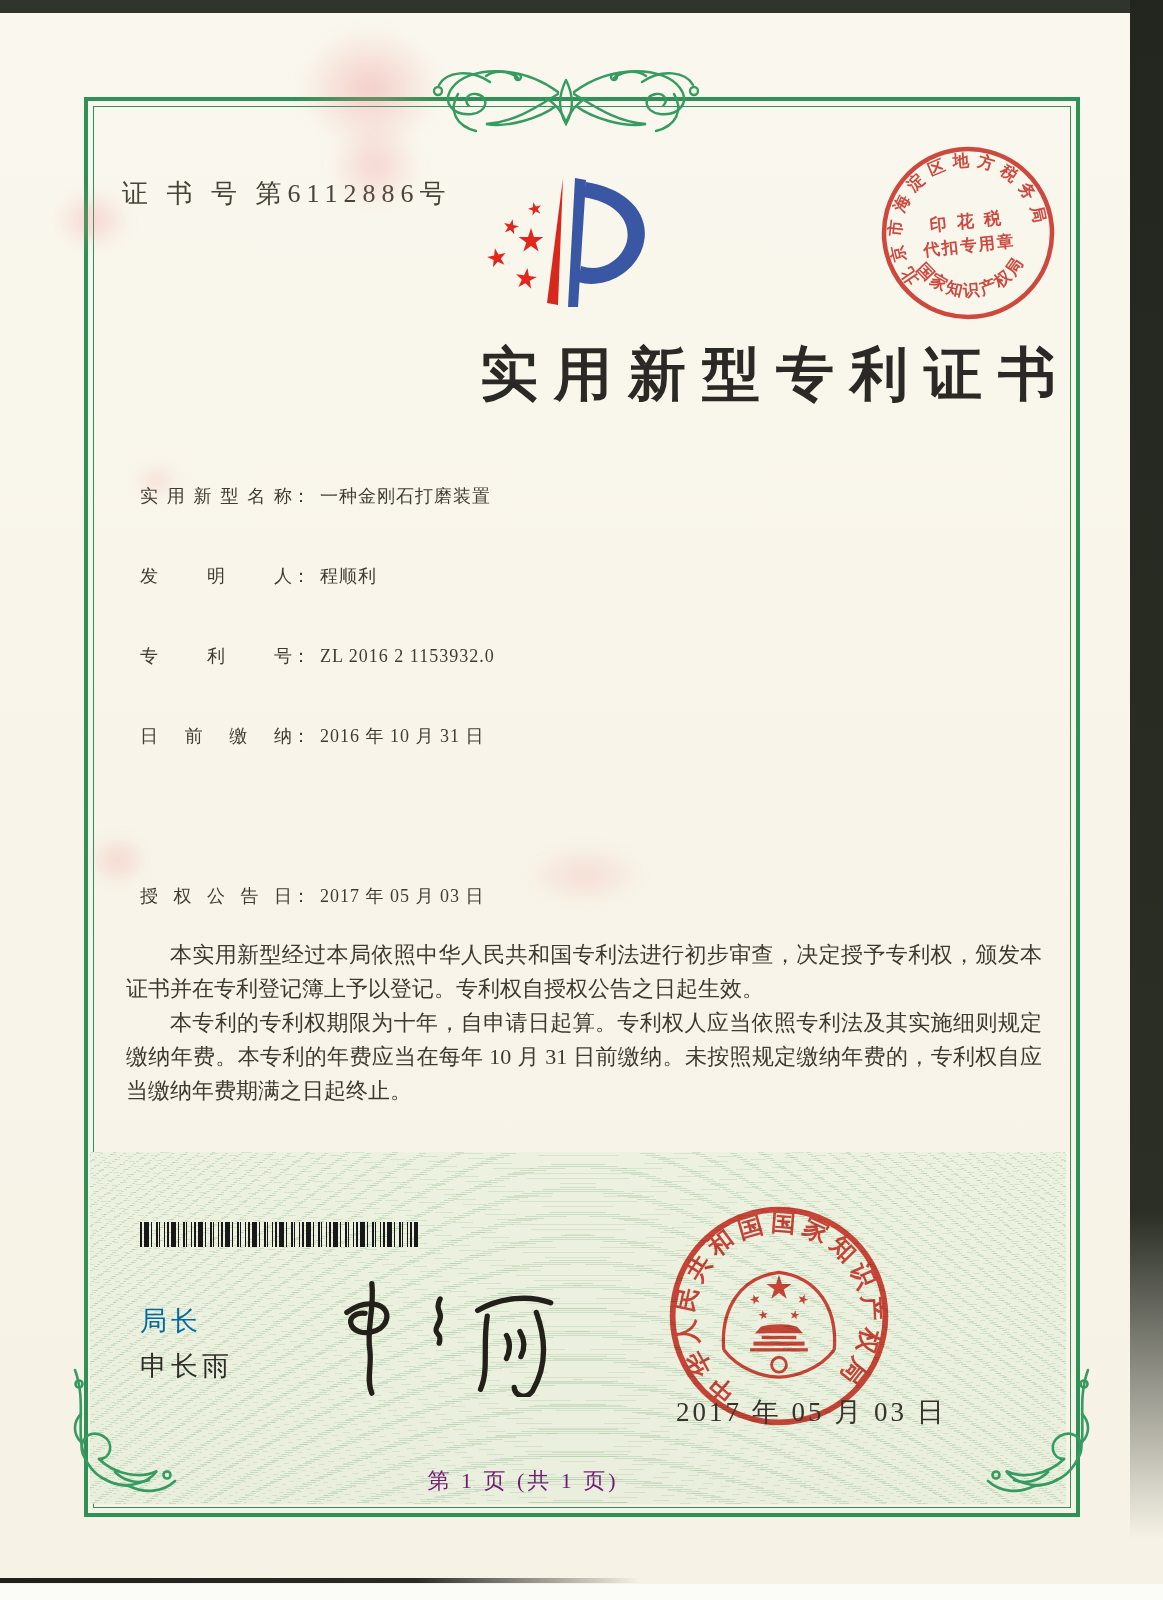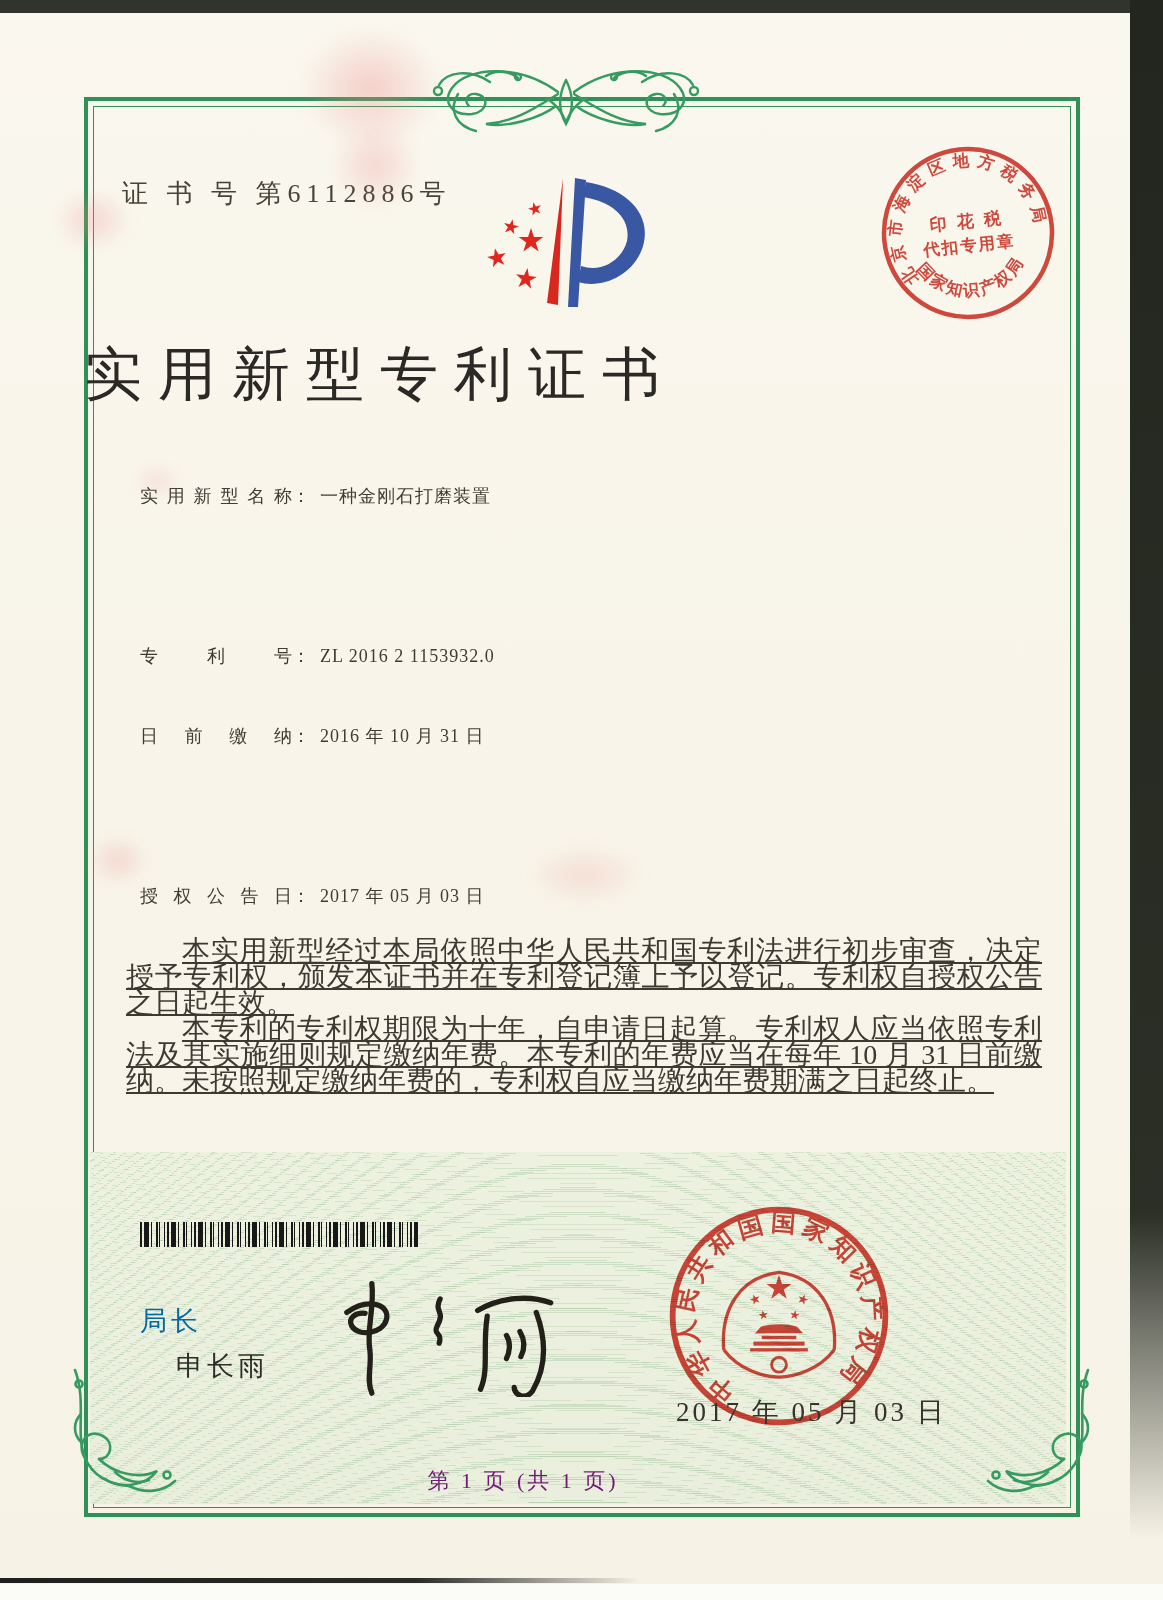--- a/index.html
+++ b/index.html
@@ -19,41 +19,41 @@
   .frame-inner{position:absolute;left:5px;top:5px;right:5px;bottom:5px;
                border:1.5px solid #2f9158;}
   
   .texture{position:absolute;left:90px;top:1152px;width:976px;height:352px;
     background:
       repeating-radial-gradient(140% 90% at 50% -70%, rgba(132,178,132,.30) 0 1px, rgba(0,0,0,0) 1px 9px),
       repeating-radial-gradient(140% 90% at 50% 180%, rgba(132,178,132,.22) 0 1px, rgba(0,0,0,0) 1px 11px),
       linear-gradient(180deg,#edf2e0 0%,#e9efdc 100%);}
   
   .certno{position:absolute;left:122px;top:176px;font-size:26px;color:#474337;letter-spacing:6px;}
-  .title{position:absolute;left:84px;top:336px;width:988px;text-align:left;
-         font-size:58px;font-weight:400;color:#2b2925;letter-spacing:16px;}
+  .title{position:absolute;left:84px;top:336px;width:988px;text-align:right;
+         font-size:58px;font-weight:700;color:#2b2925;letter-spacing:16px;}
   .field{position:absolute;left:140px;width:860px;font-size:18px;color:#403c34;white-space:nowrap;}
   .flabel{display:inline-block;width:152px;text-align:justify;text-align-last:justify;vertical-align:bottom;}
   .fcolon{display:inline-block;}
   .fvalue{margin-left:10px;letter-spacing:1px;}
-  .paras{position:absolute;left:126px;top:938px;width:916px;font-size:28px;
-         line-height:26px;color:#3e3a32;text-align:justify;text-decoration:underline;}
+  .paras{position:absolute;left:126px;top:938px;width:916px;font-size:22px;
+         line-height:34px;color:#3e3a32;text-align:justify;}
   .paras p{margin:0;text-indent:2em;}
   .barcode{position:absolute;left:140px;top:1222px;width:278px;height:25px;
     background:repeating-linear-gradient(90deg,
       #181818 0 2px,rgba(0,0,0,0) 2px 4px,
       #181818 4px 9px,rgba(0,0,0,0) 9px 11px,
       #181818 11px 12px,rgba(0,0,0,0) 12px 16px,
       #181818 16px 18px,rgba(0,0,0,0) 18px 19px,
       #181818 19px 20px,rgba(0,0,0,0) 20px 24px,
       #181818 24px 25px,rgba(0,0,0,0) 25px 27px);}
   .signer-title{position:absolute;left:140px;top:1303px;font-family:Liberation Mono, monospace;
                 font-size:27px;color:#0369a1;letter-spacing:4px;}
   .signer-name{position:absolute;left:140px;top:1348px;font-family:"Liberation Sans",sans-serif;
-               font-size:27px;color:#2e2c29;letter-spacing:4px;margin-left:36px;}
+               font-size:27px;color:#2e2c29;letter-spacing:4px;}
   .sig-svg{position:absolute;left:318px;top:1272px;}
   .seal-svg{position:absolute;left:666px;top:1203px;mix-blend-mode:multiply;opacity:.93;}
   .stamp-svg{position:absolute;left:878px;top:143px;transform:rotate(-6deg);
              mix-blend-mode:multiply;opacity:.92;}
   .logo-svg{position:absolute;left:445px;top:160px;}
   .seal-date{position:absolute;left:676px;top:1394px;font-size:27px;color:#37332c;
              letter-spacing:3px;z-index:6;white-space:nowrap;}
   .footer{position:absolute;left:84px;top:1466px;width:988px;text-align:center;
           padding-right:110px;box-sizing:border-box;font-size:22px;color:#701a75;letter-spacing:3px;}
   .orn{position:absolute;}
@@ -155,20 +155,23 @@
       <textPath href="#taxArcBottom">国家知识产权局</textPath>
     </text>
     <text x="90" y="84" text-anchor="middle" font-size="17" font-weight="bold" fill="#cf3a30" letter-spacing="3">印 花 税</text>
     <text x="90" y="108" text-anchor="middle" font-size="16.5" font-weight="bold" fill="#cf3a30" letter-spacing="2">代扣专用章</text>
   </svg>
 
   <div class="title">实用新型专利证书</div>
 
   <div class="field" style="top:484px">
     <span class="flabel">实用新型名称</span><span class="fcolon">：</span><span class="fvalue">一种金刚石打磨装置</span>
+  </div>
+  <div class="field" style="top:564px">
+    <span class="flabel">发明人</span><span class="fcolon">：</span><span class="fvalue">程顺利</span>
   </div>
   <div class="field" style="top:644px">
     <span class="flabel">专利号</span><span class="fcolon">：</span><span class="fvalue">ZL 2016 2 1153932.0</span>
   </div>
   <div class="field" style="top:724px">
     <span class="flabel">日前缴纳</span><span class="fcolon">：</span><span class="fvalue">2016 年 10 月 31 日</span>
   </div>
   <div class="field" style="top:884px">
     <span class="flabel">授权公告日</span><span class="fcolon">：</span><span class="fvalue">2017 年 05 月 03 日</span>
   </div>

